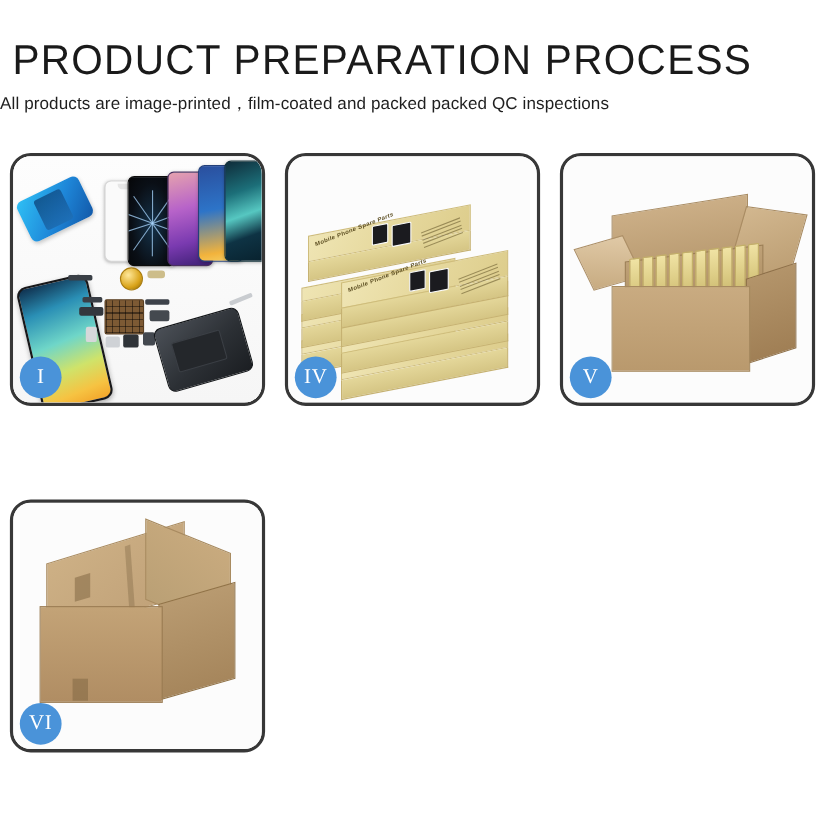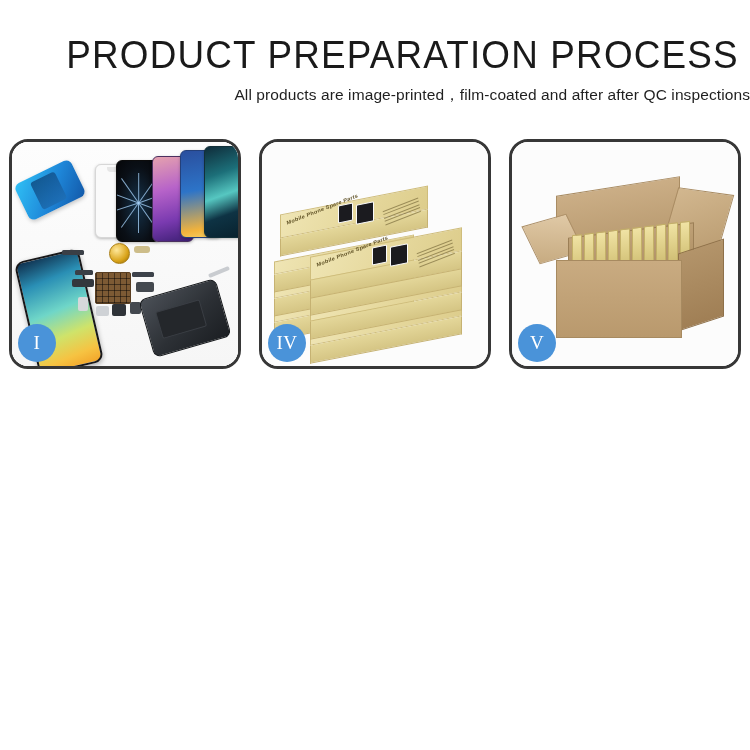--- a/index.html
+++ b/index.html
@@ -6,21 +6,21 @@
   body{
     width:750px;height:750px;
     background:#ffffff;
     font-family:"Liberation Sans","DejaVu Sans",sans-serif;
     overflow:hidden;
     position:relative;
   }
   .page{position:relative;width:750px;height:750px;background:#fff;}
 
   
-  .header{position:absolute;left:0;top:0;width:750px;text-align:right;}
+  .header{position:absolute;left:0;top:0;width:750px;text-align:left;}
   .title{
     font-size:38px;letter-spacing:1.2px;color:#1a1a1a;
     font-weight:400;line-height:1;margin-top:36px;
     font-family:"Liberation Sans","DejaVu Sans",sans-serif;
     transform:scaleX(0.97);
   }
   .subtitle{
     font-size:15.5px;color:#1f1f1f;margin-top:13px;line-height:1;
     font-weight:400;letter-spacing:0.1px;
   }
@@ -282,21 +282,21 @@
   }
   .c6-tape{position:absolute;background:rgba(129,104,68,.55);}
 </style>
 </head>
 <body>
 
 <div class="page">
 
   <div class="header">
     <div class="title">PRODUCT PREPARATION PROCESS</div>
-    <div class="subtitle">All products are image-printed，film-coated and after after QC inspections</div>
+    <div class="subtitle">All products are image-printed，film-coated and packed packed QC inspections</div>
   </div>
 
   <div class="grid">
 
     <div class="panel">
       <div class="stage">
         <div class="p1bg"></div>
 
         <div class="ph ph-film"></div>
         <div class="ph ph-white"></div>
@@ -425,15 +425,27 @@
             <span></span>
             <span></span>
             <span></span>
         </div>
         <div class="c5-side"></div>
         <div class="c5-front"></div>
       </div>
       <div class="badge">V</div>
     </div>
 
+    <div class="panel">
+      <div class="stage">
+        <div class="c6-top"></div>
+        <div class="c6-topR"></div>
+        <div class="c6-seam"></div>
+        <div class="c6-side"></div>
+        <div class="c6-front"></div>
+        <div class="c6-tape" style="left:56px;top:66px;width:14px;height:22px;transform:skewY(-17deg);"></div>
+        <div class="c6-tape" style="left:54px;top:160px;width:14px;height:20px;"></div>
+      </div>
+      <div class="badge">VI</div>
+    </div>
 
   </div>
 </div>
 
 </body></html>

